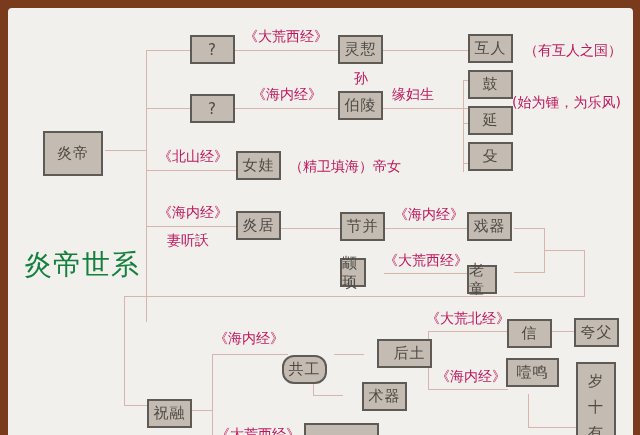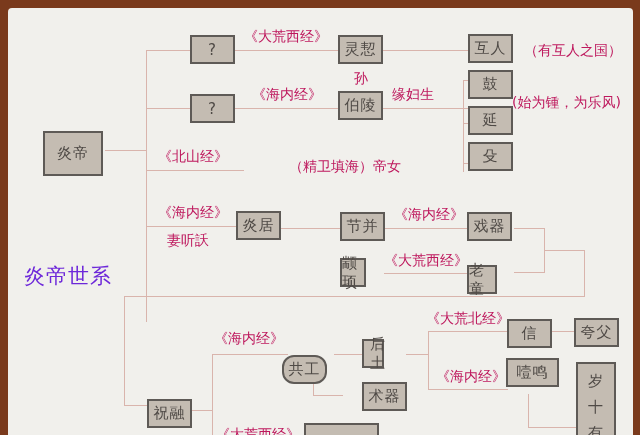--- a/index.html
+++ b/index.html
@@ -28,22 +28,22 @@
     display:flex; align-items:center; justify-content:center;
     letter-spacing:1px;
   }
   .lbl {
     position:absolute;
     color:#be185d;
     font-size:14px;
     white-space:nowrap;
   }
   .title {
-    position:absolute; left:16px; top:254px;
-    font-size:21px; color:#6d28d9; letter-spacing:1px;
+    position:absolute; left:16px; top:238px;
+    font-size:28px; color:#15803d; letter-spacing:1px;
   }
   .vbox { flex-direction:column; line-height:26px; }
 </style>
 </head>
 <body>
 
 <div class="paper">
 
   <div class="ln h" style="left:97px;top:142px;width:42px;"></div>
   <div class="ln v" style="left:138px;top:42px;height:272px;"></div>
@@ -93,28 +93,29 @@
 
   <div class="box" style="left:35px;top:123px;width:60px;height:45px;">炎帝</div>
   <div class="box" style="left:182px;top:27px;width:45px;height:29px;">?</div>
   <div class="box" style="left:182px;top:86px;width:45px;height:29px;">?</div>
   <div class="box" style="left:330px;top:27px;width:45px;height:29px;">灵恝</div>
   <div class="box" style="left:330px;top:83px;width:45px;height:29px;">伯陵</div>
   <div class="box" style="left:460px;top:26px;width:45px;height:29px;">互人</div>
   <div class="box" style="left:460px;top:62px;width:45px;height:29px;">鼓</div>
   <div class="box" style="left:460px;top:98px;width:45px;height:29px;">延</div>
   <div class="box" style="left:460px;top:134px;width:45px;height:29px;">殳</div>
+  <div class="box" style="left:228px;top:143px;width:45px;height:29px;">女娃</div>
   <div class="box" style="left:332px;top:204px;width:45px;height:29px;">节并</div>
   <div class="box" style="left:228px;top:203px;width:45px;height:29px;">炎居</div>
   <div class="box" style="left:332px;top:250px;width:26px;height:29px;">颛顼</div>
   <div class="box" style="left:459px;top:204px;width:45px;height:29px;">戏器</div>
   <div class="box" style="left:459px;top:257px;width:30px;height:29px;">老童</div>
   <div class="box" style="left:139px;top:391px;width:45px;height:29px;">祝融</div>
   <div class="box" style="left:274px;top:347px;width:45px;height:29px;border-radius:12px;">共工</div>
-  <div class="box" style="left:354px;top:331px;width:22px;height:29px;padding-left:10px;">后土</div>
+  <div class="box" style="left:369px;top:331px;width:55px;height:29px;padding-left:10px;">后土</div>
   <div class="box" style="left:354px;top:374px;width:45px;height:29px;">术器</div>
   <div class="box" style="left:499px;top:311px;width:45px;height:29px;">信</div>
   <div class="box" style="left:566px;top:310px;width:45px;height:29px;">夸父</div>
   <div class="box" style="left:498px;top:350px;width:53px;height:29px;">噎鸣</div>
   <div class="box vbox" style="left:568px;top:354px;width:40px;height:90px;">
     <span>岁</span>
     <span>十</span>
     <span>有</span>
   </div>
   <div class="box" style="left:296px;top:415px;width:75px;height:29px;"></div>

